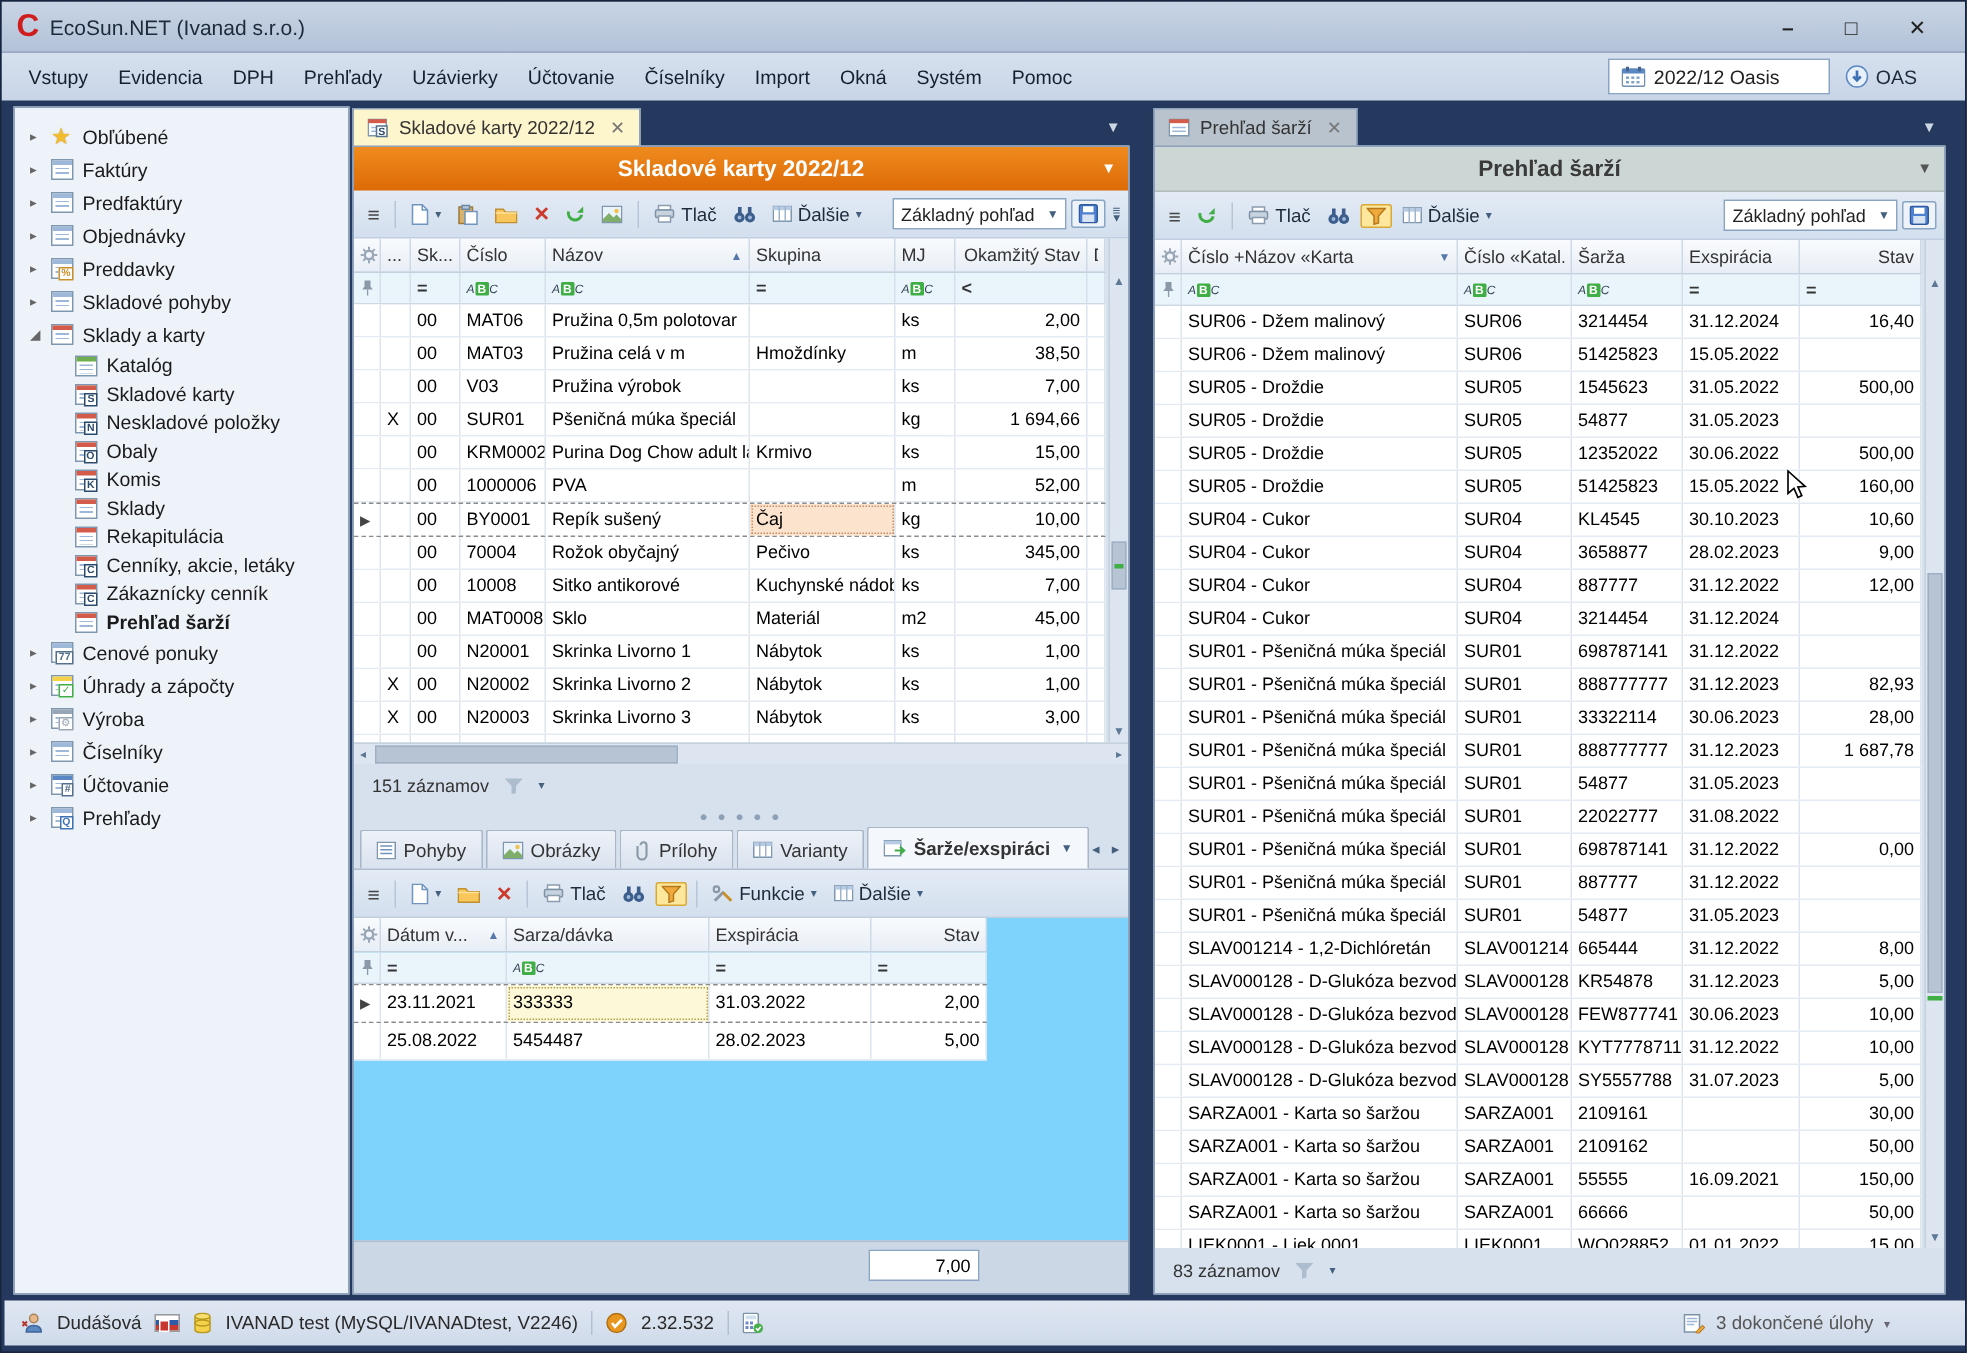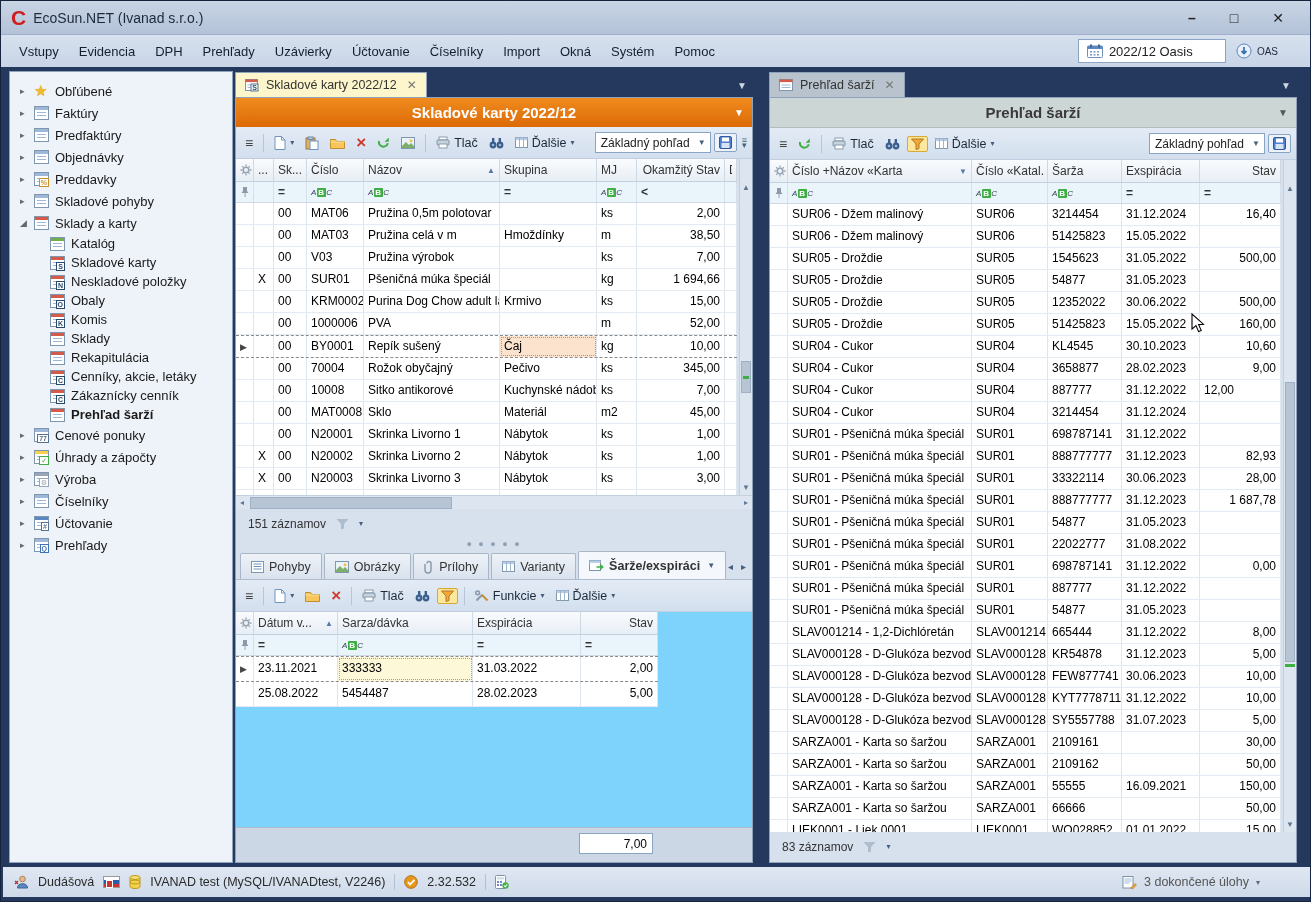--- a/index.html
+++ b/index.html
@@ -8,21 +8,21 @@
   .titlebar{position:absolute;left:0;top:0;right:0;height:34px;background:linear-gradient(#c9d5e5,#b3c2d8);display:flex;align-items:center;padding:0 10px;box-sizing:border-box;border-bottom:1px solid #9fb0c8;}
   .logo{color:#cf1d1d;font-weight:bold;font-size:21px;margin-right:7px;line-height:1;}
   .apptitle{font-size:14px;color:#1c2a3c;}
   .winbtns{margin-left:auto;display:flex;gap:34px;margin-right:16px;}
   .winbtn{font-size:14px;color:#222;font-weight:bold;cursor:default;line-height:1;}
   
   .menubar{position:absolute;left:0;top:34px;right:0;height:32px;background:linear-gradient(#d6e0ee,#c8d5e7);display:flex;align-items:center;padding:0 8px;box-sizing:border-box;}
   .menu-item{font-size:13px;color:#14202e;padding:4px 10px;}
   .menubar-right{margin-left:auto;display:flex;align-items:center;gap:10px;margin-right:24px;}
   .period-box{background:#fff;border:1px solid #8aa4c4;height:22px;display:flex;align-items:center;gap:6px;padding:0 8px;font-size:13px;color:#222;min-width:130px;}
-  .oas-btn{display:flex;align-items:center;gap:5px;font-size:10px;color:#1c2a3c;}
+  .oas-btn{display:flex;align-items:center;gap:5px;font-size:13px;color:#1c2a3c;}
   
   .sidebar{position:absolute;left:8px;top:70px;width:224px;height:792px;background:#eef3fa;border:1px solid #8fa3bd;box-sizing:border-box;display:flex;flex-direction:column;}
   .side-head{height:26px;background:linear-gradient(#dde6f1,#ccd8e8);display:flex;align-items:center;padding:0 8px;font-size:13px;color:#333;border-bottom:1px solid #b5c3d6;}
   .side-head .icn{margin-left:auto;}
   .tree{padding-top:8px;overflow:hidden;}
   .tree-item{display:flex;align-items:center;height:22px;font-size:13px;color:#1a1a1a;padding-left:10px;white-space:nowrap;}
   .tree-item.lvl1{height:19px;padding-left:40px;}
   .tree-item.sel .ti-label{font-weight:bold;}
   .arrow{width:14px;font-size:9px;color:#666;flex:0 0 14px;}
   .ti-label{margin-left:6px;}
@@ -1178,21 +1178,21 @@
               <div class="g-cell" style="width: 74px;">3658877</div>
               <div class="g-cell" style="width: 78px;">28.02.2023</div>
               <div class="g-cell" style="width: 81px; text-align: right;">9,00</div>
             </div>
             <div class="g-row g-data">
               <div class="g-cell gutter" style="width: 18px;"></div>
               <div class="g-cell" style="width: 184px;">SUR04 - Cukor</div>
               <div class="g-cell" style="width: 76px;">SUR04</div>
               <div class="g-cell" style="width: 74px;">887777</div>
               <div class="g-cell" style="width: 78px;">31.12.2022</div>
-              <div class="g-cell" style="width: 81px; text-align: left;">12,00</div>
+              <div class="g-cell" style="width: 81px; text-align: right;">12,00</div>
             </div>
             <div class="g-row g-data">
               <div class="g-cell gutter" style="width: 18px;"></div>
               <div class="g-cell" style="width: 184px;">SUR04 - Cukor</div>
               <div class="g-cell" style="width: 76px;">SUR04</div>
               <div class="g-cell" style="width: 74px;">3214454</div>
               <div class="g-cell" style="width: 78px;">31.12.2024</div>
               <div class="g-cell" style="width: 81px; text-align: right;"></div>
             </div>
             <div class="g-row g-data">

